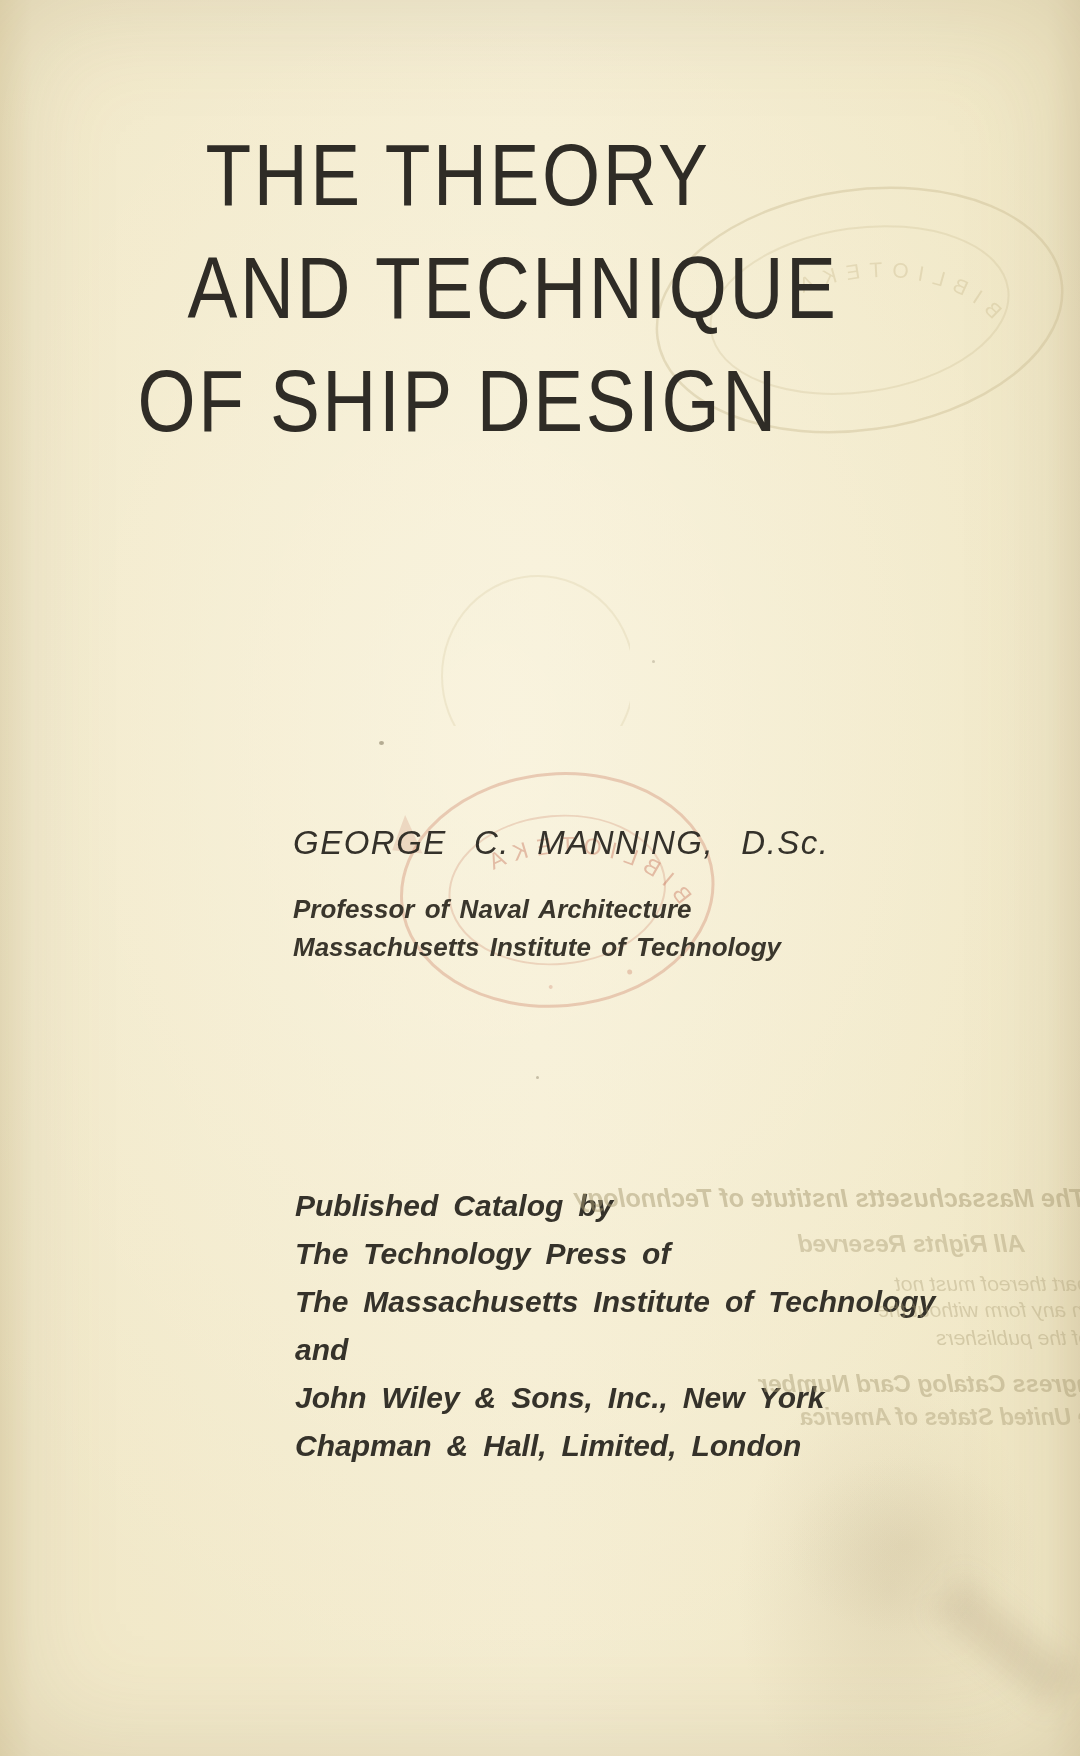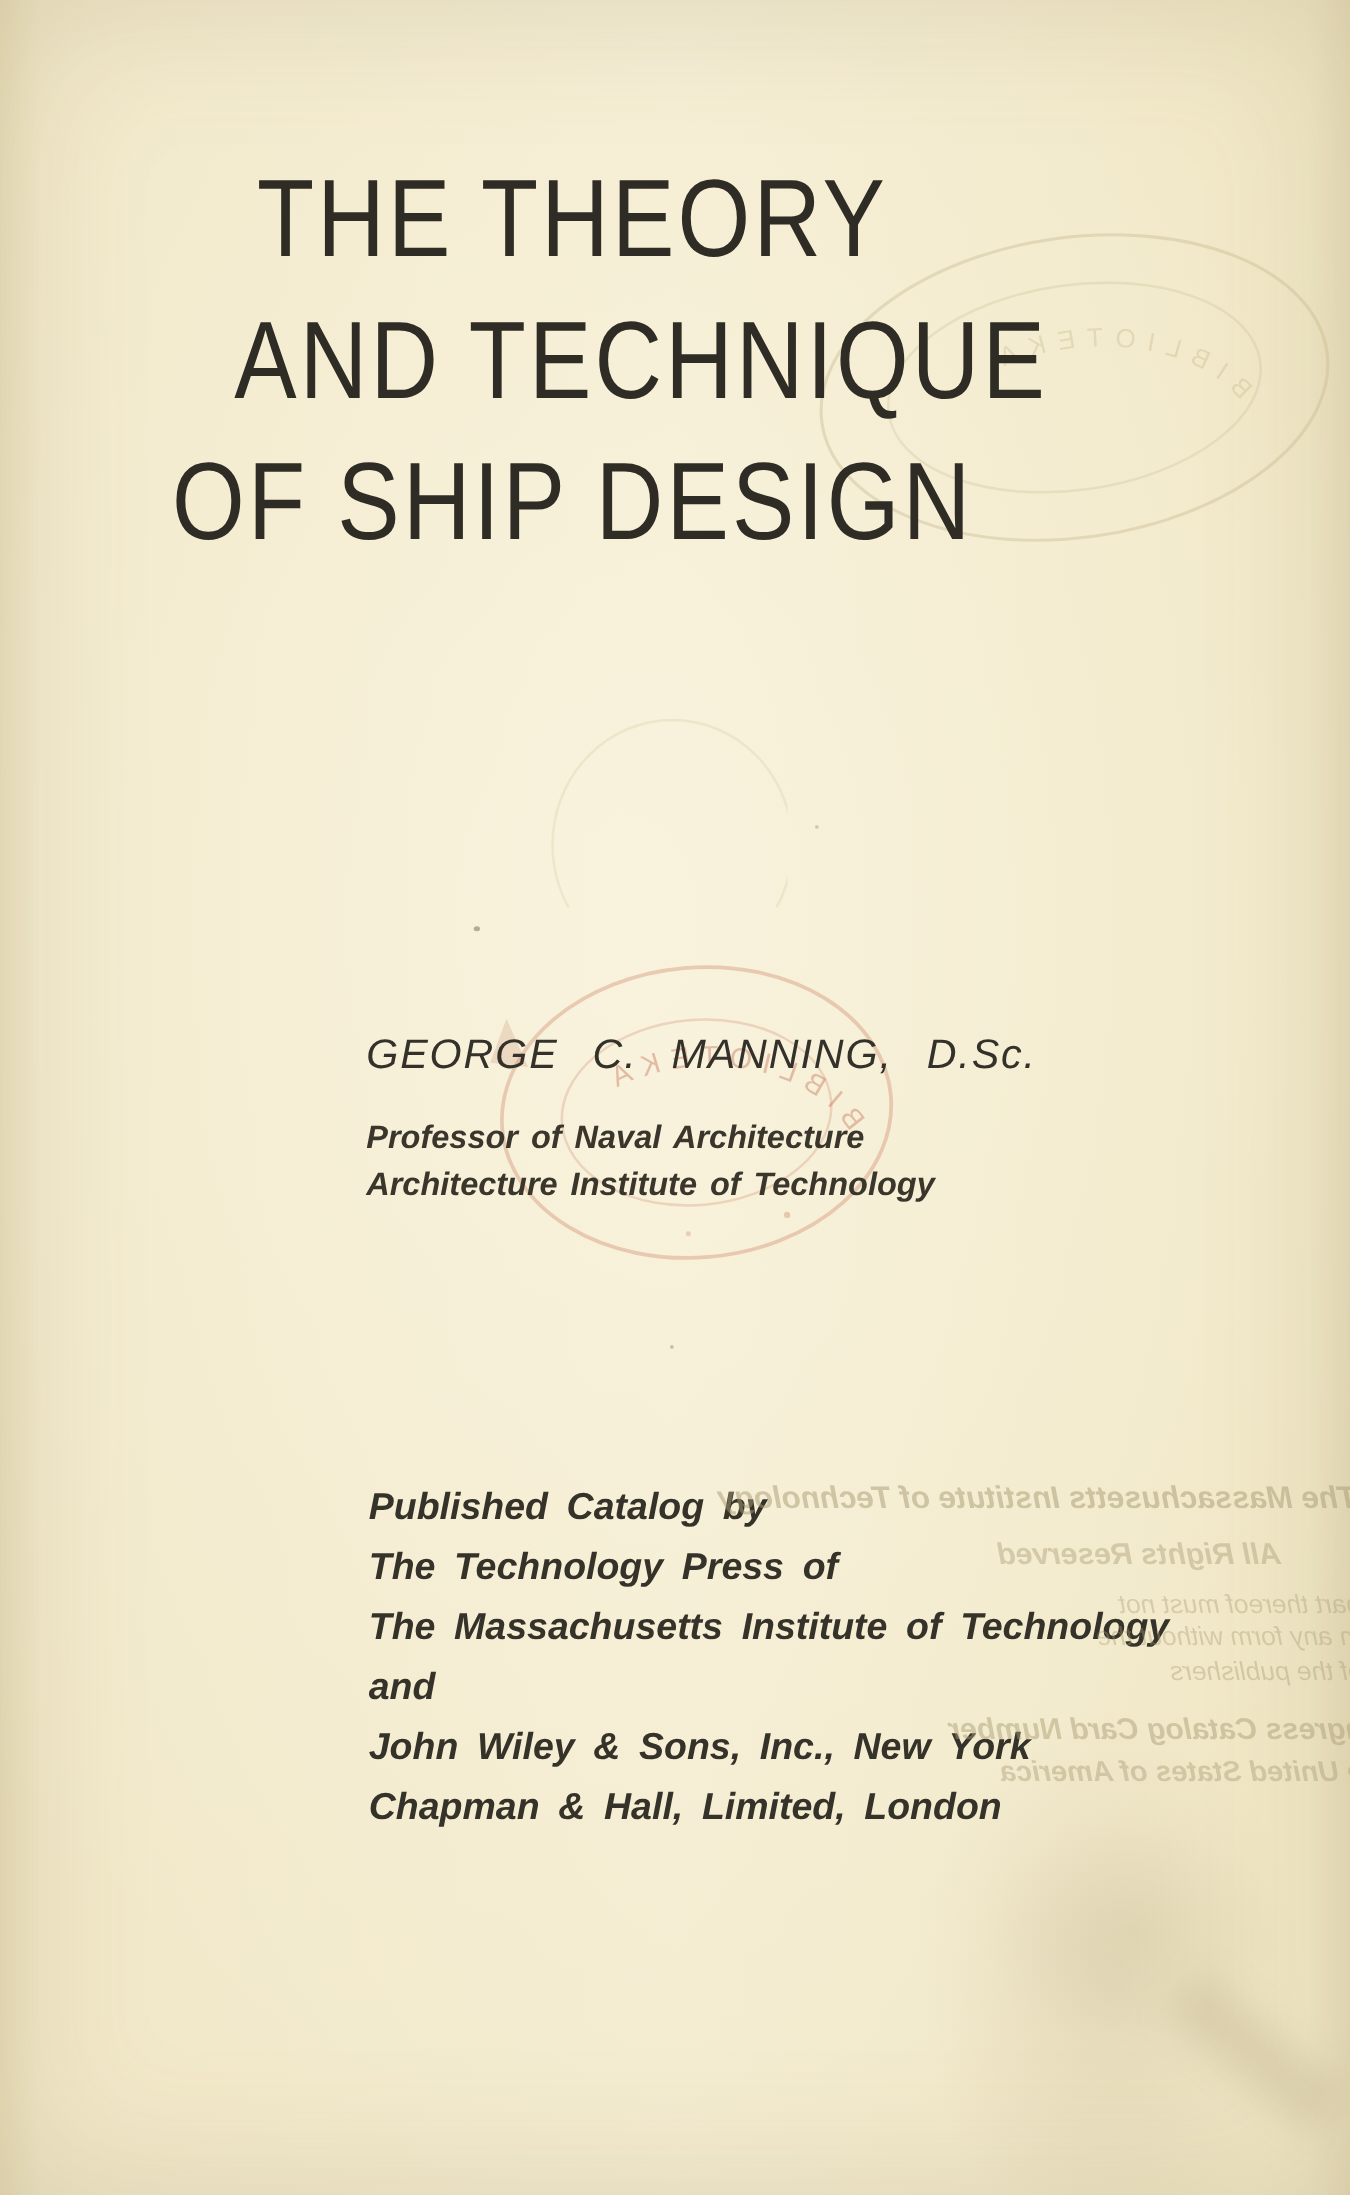--- a/index.html
+++ b/index.html
@@ -126,21 +126,21 @@
       <span>AND TECHNIQUE</span>
     </div>
     <div class="title-line">
       <span>OF SHIP DESIGN</span>
     </div>
   </div>
 
 
   <div class="author-name">GEORGE C. MANNING, D.Sc.</div>
   <div id="role-line" class="author-role">Professor of Naval Architecture</div>
-  <div id="affil-line" class="author-role">Architecture Institute of Technology</div>
+  <div id="affil-line" class="author-role">Massachusetts Institute of Technology</div>
 
   <div class="imprint">
     <div>Published Catalog by</div>
     <div>The Technology Press of</div>
     <div>The Massachusetts Institute of Technology</div>
     <div>and</div>
     <div>John Wiley &amp; Sons, Inc., New York</div>
     <div>Chapman &amp; Hall, Limited, London</div>
   </div>
 

